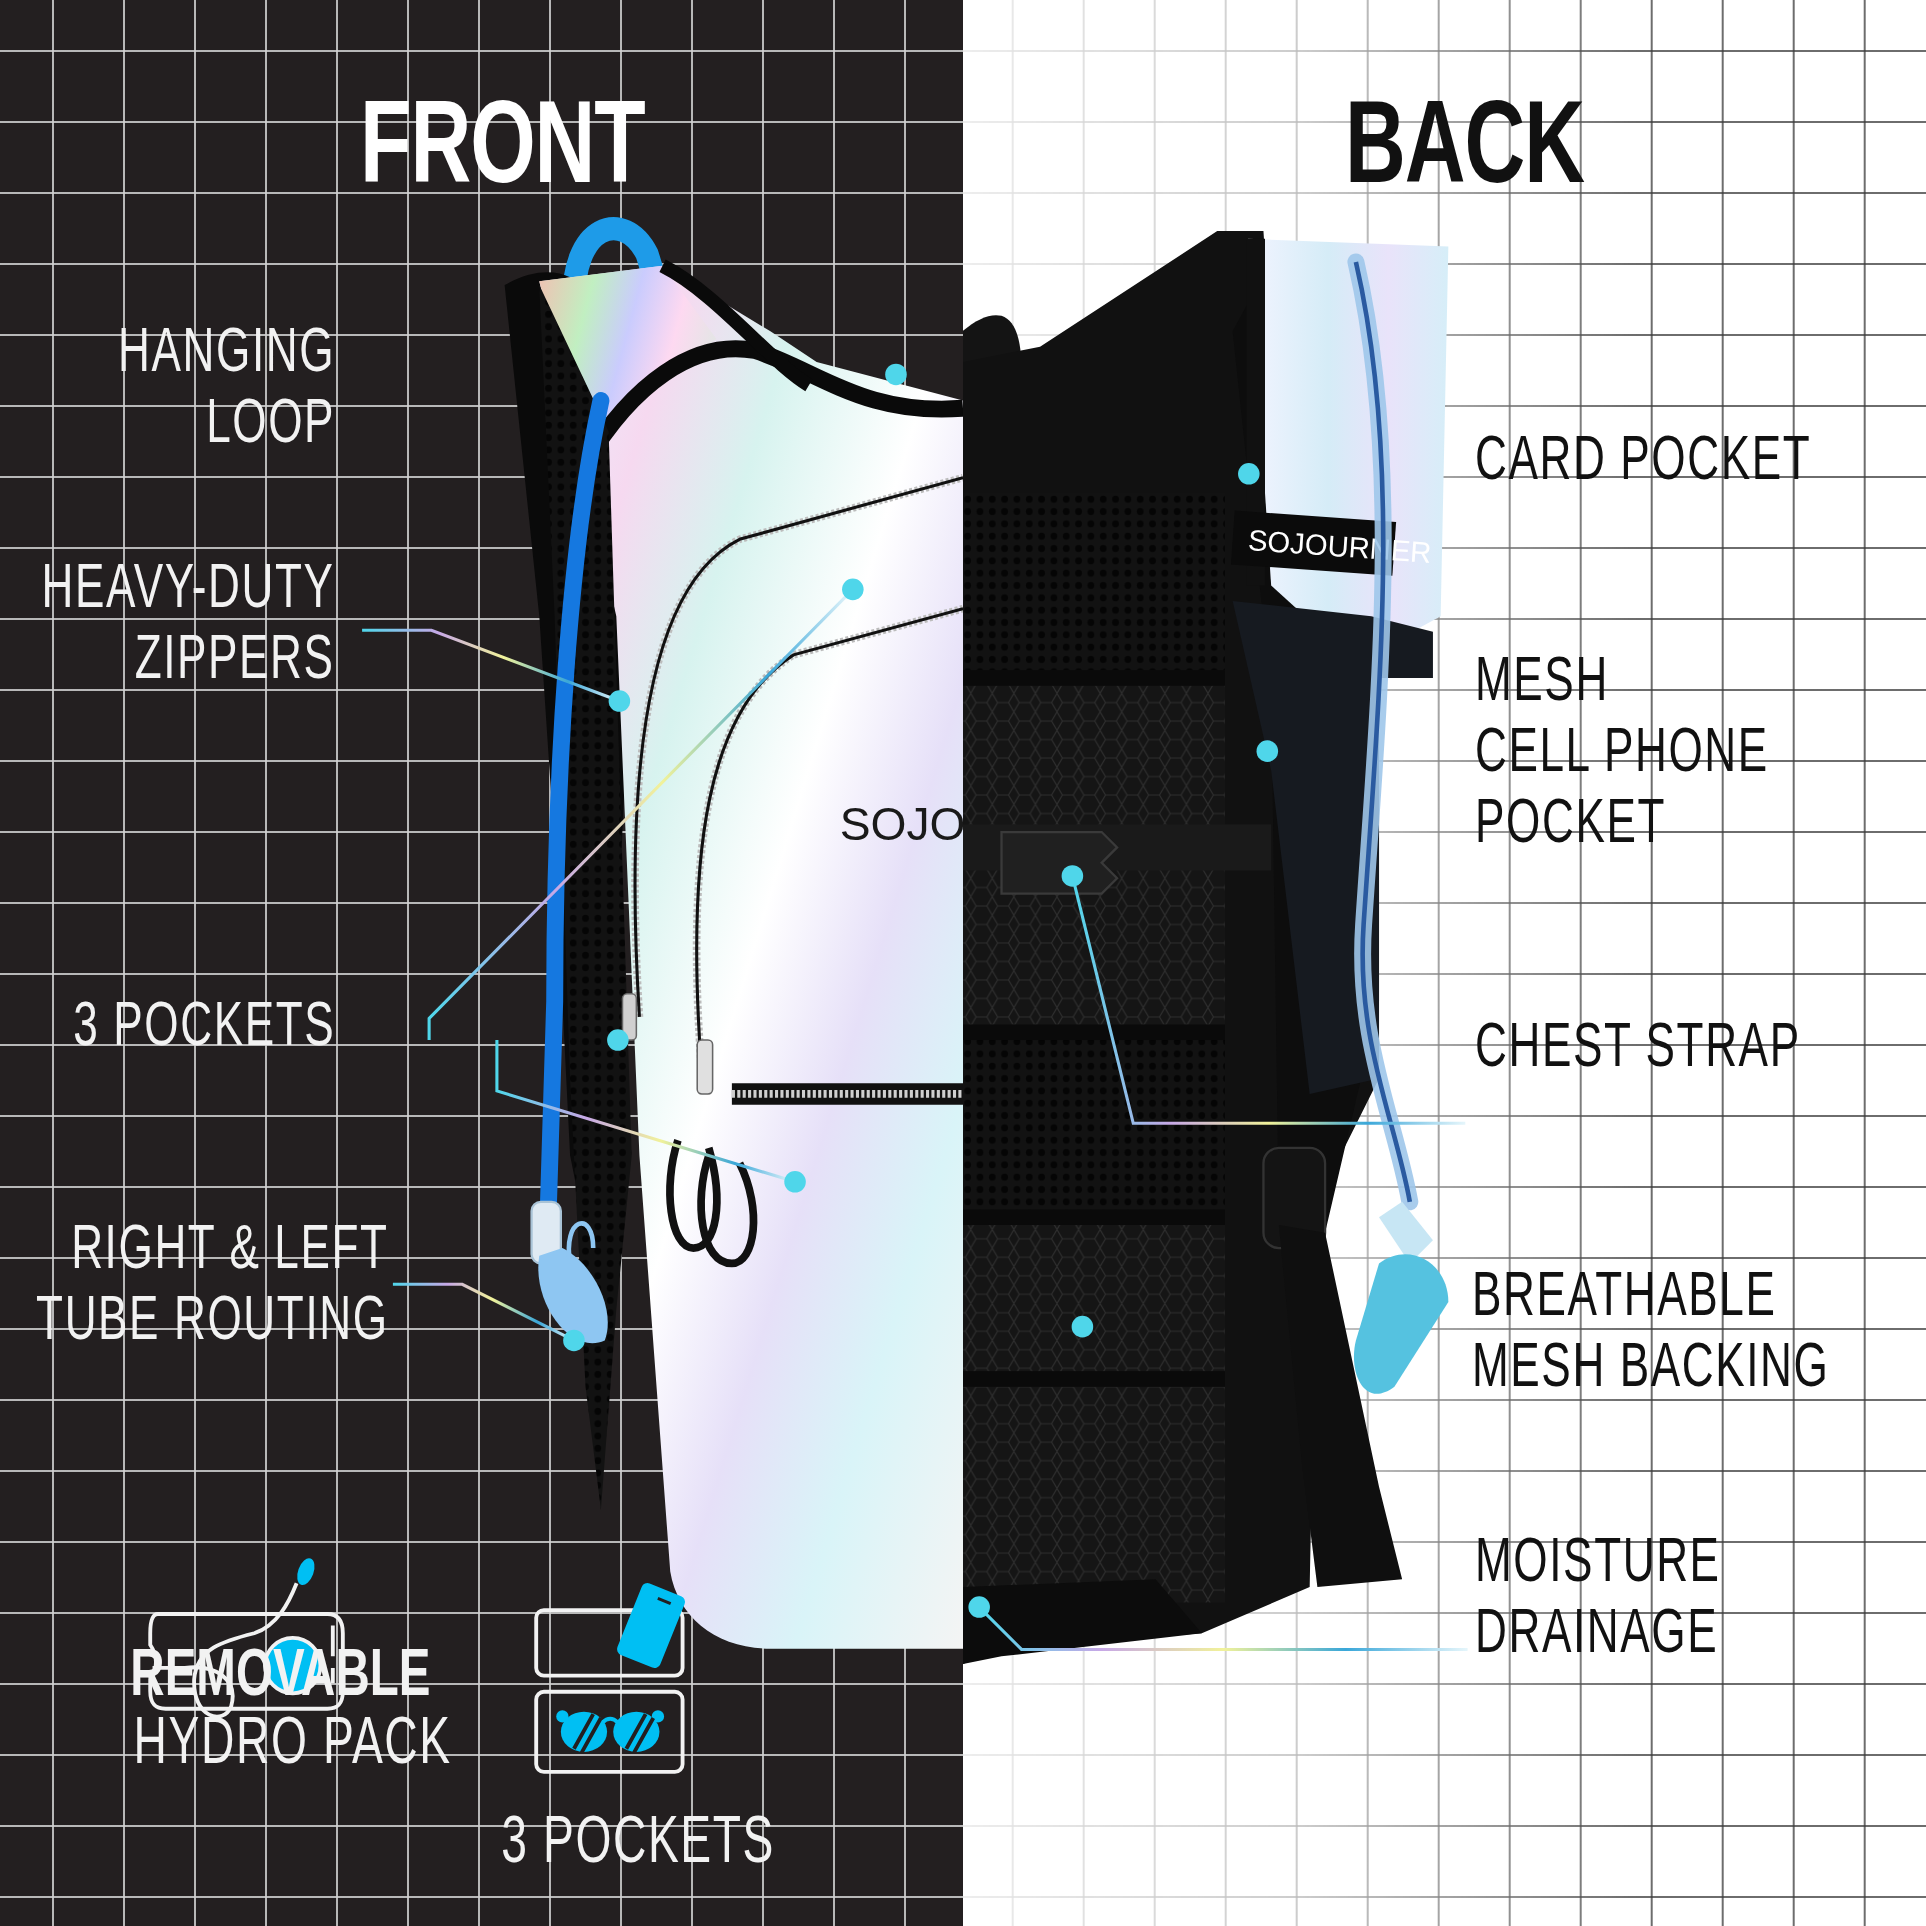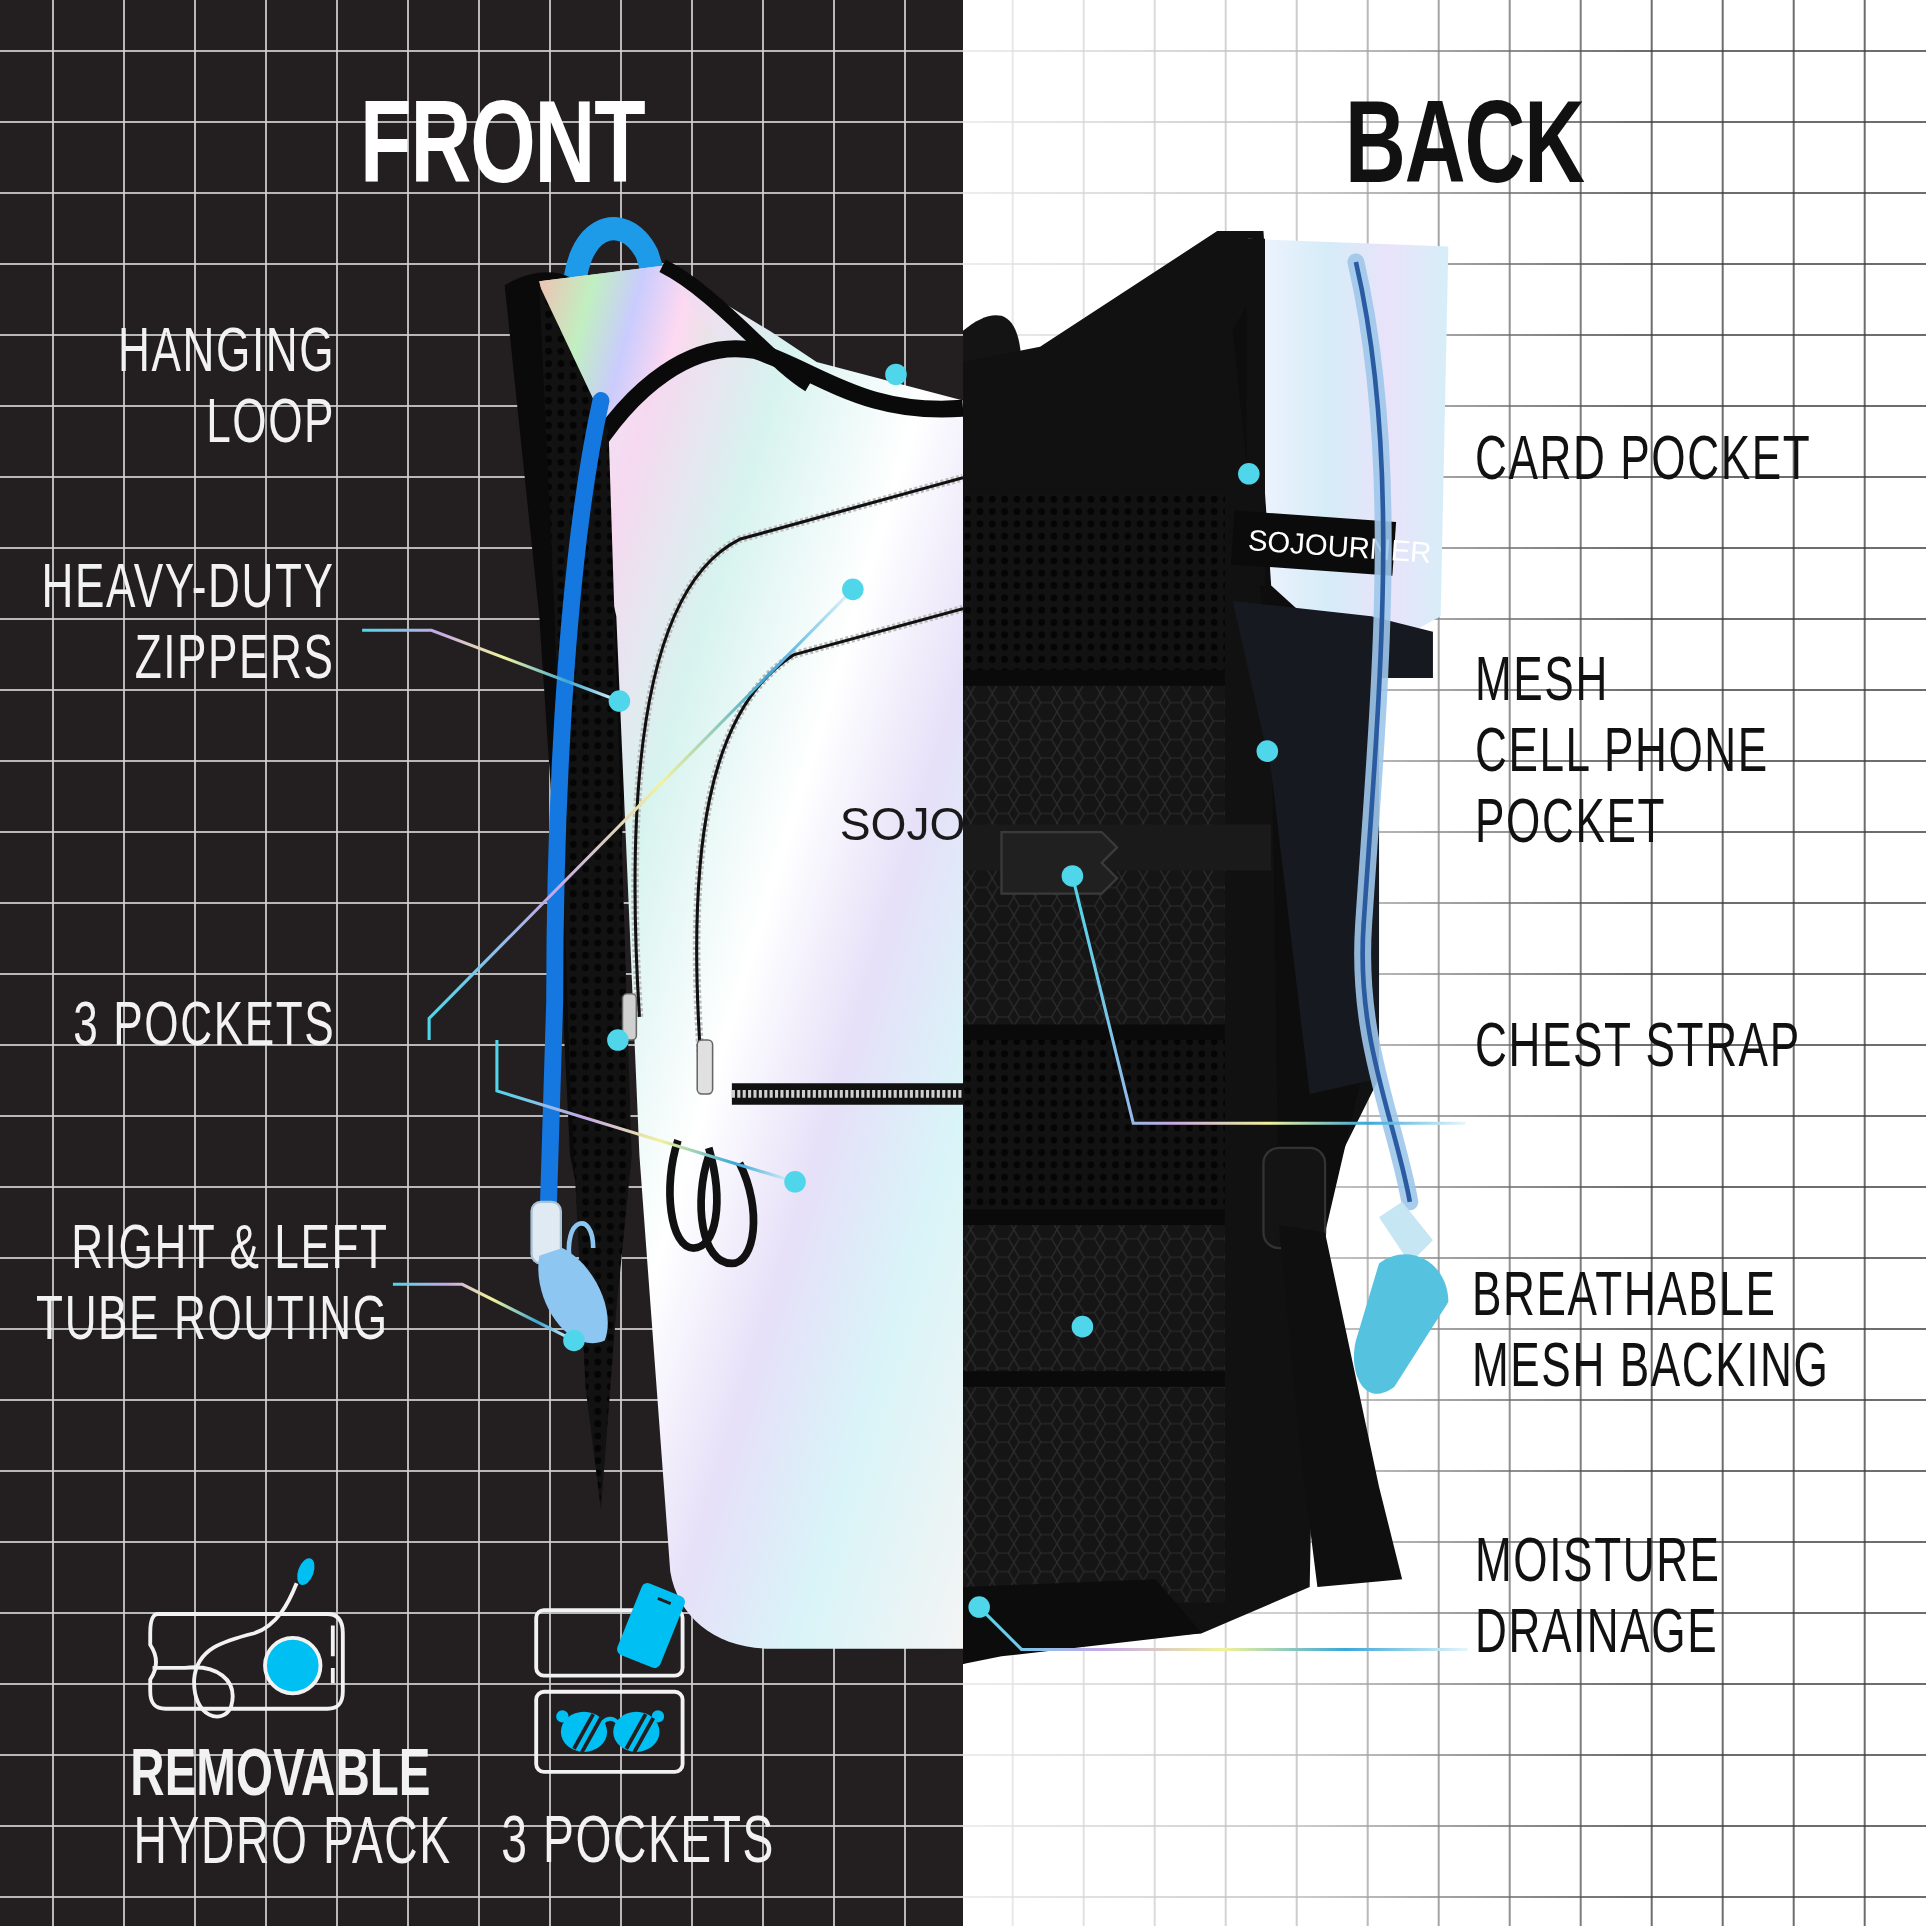--- a/index.html
+++ b/index.html
@@ -270,20 +270,20 @@
 </div>
 <div class="label label-right" style="left:1472px; top:1258px;">
   <span>BREATHABLE</span>
   <span>MESH BACKING</span>
 </div>
 <div class="label label-right" style="left:1475px; top:1524px;">
   <span>MOISTURE</span>
   <span>DRAINAGE</span>
 </div>
 
-<div class="feature" style="left:85px; top:1738px; width:324px;text-align:center;">
+<div class="feature" style="left:85px; top:1638px; width:324px;text-align:center;">
   <span class="bold">REMOVABLE</span>
   <span class="thin">HYDRO PACK</span>
 </div>
 <div class="feature" style="left:455px; top:1805px; width:308px;">
   <span class="thin">3 POCKETS</span>
 </div>
 
 
 </body></html>

